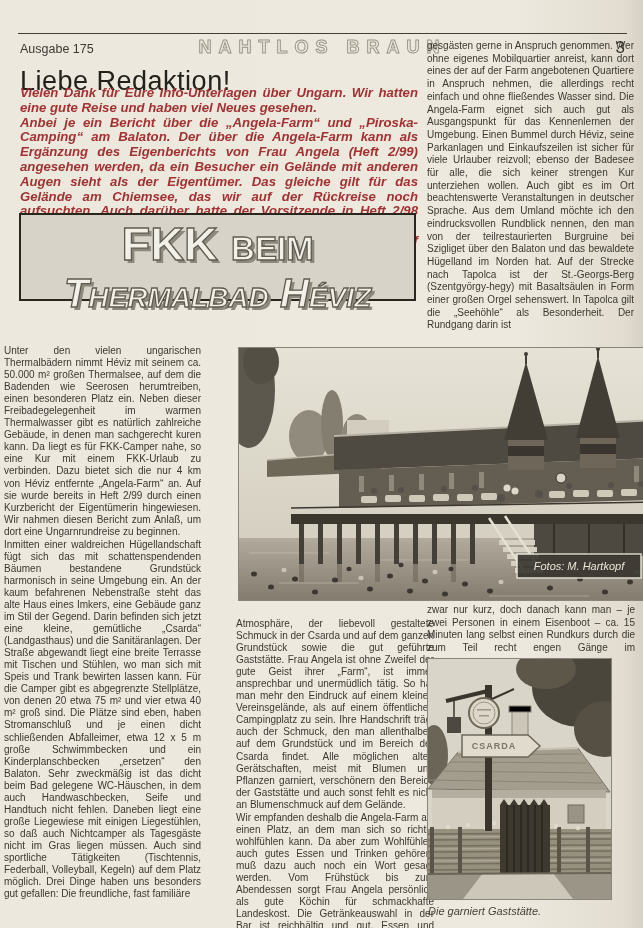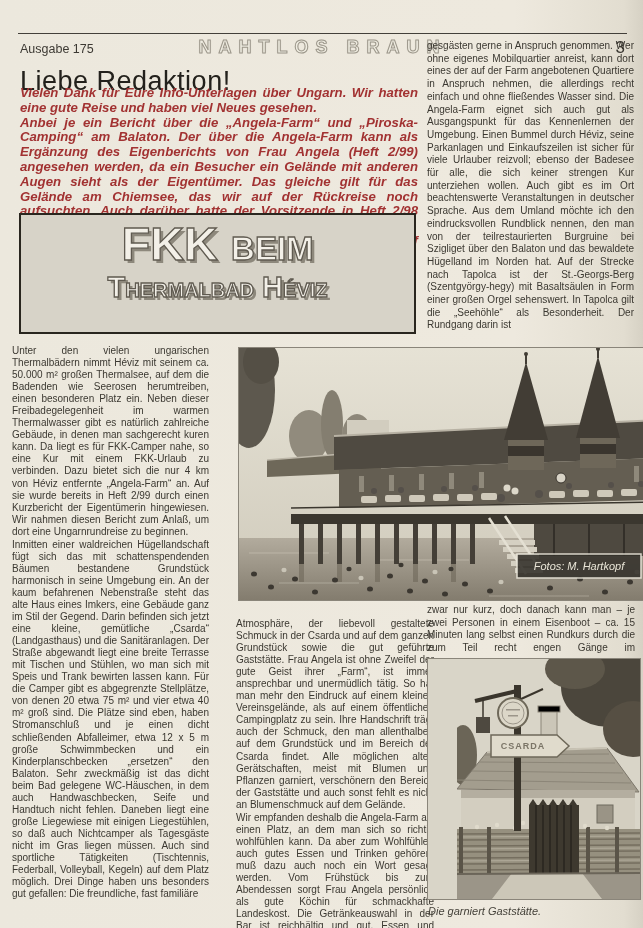--- a/index.html
+++ b/index.html
@@ -28,43 +28,43 @@
   .letter{
     position:absolute;left:20px;top:86px;width:398px;
     font-size:13.2px;line-height:14.8px;font-weight:bold;font-style:italic;
     color:#a23232;text-align:justify;
   }
   .letter p{margin:0;}
   .signoff-line{display:flex;justify-content:space-between;font-style:italic;font-weight:bold;color:#a23232;font-size:13.2px;line-height:14.8px;}
 
   
   .title-box{
-    position:absolute;left:19px;top:213px;width:397px;height:121px;
+    position:absolute;left:19px;top:213px;width:397px;height:88px;
     background:#d7d3c8;border:2px solid #29261f;box-sizing:border-box;
     text-align:center;padding-top:4px;
   }
   .title-line{
     font-variant:small-caps;font-weight:bold;color:#f3f0e8;
     -webkit-text-stroke:1.3px #5f5a50;text-shadow:3px 3px 0 #8d887c;
     line-height:1.08;
   }
   .title-line.l1{font-size:47px;}
-  .title-line.l2{font-size:29px;margin-top:2px;}
+  .title-line.l2{font-size:40px;margin-top:2px;font-style:italic;}
 
   
   .col{position:absolute;font-size:10px;line-height:12.05px;text-align:justify;color:#3b3831;overflow:hidden;}
   .col p{margin:0 0 1px 0;}
-  .col-left{left:12px;top:345px;width:197px;height:578px;}
+  .col-left{left:4px;top:345px;width:197px;height:578px;}
   .col-mid{left:224px;top:618px;width:198px;height:320px;margin-left:12px;}
   .col-right-top{left:427px;top:40px;width:207px;height:306px;line-height:12.7px;}
   .col-right-bot{left:427px;top:604px;width:208px;height:52px;line-height:12.7px;}
 
   
   .photo-main{position:absolute;left:238px;top:347px;width:417px;height:252px;border:1px solid #8a857a;box-sizing:content-box;background:#cfcabc;}
-  .photo-bottom{position:absolute;left:427px;top:658px;width:183px;height:240px;border:1px solid #8a857a;background:#d9d5c8;padding-left:29px;}
+  .photo-bottom{position:absolute;left:427px;top:658px;width:183px;height:240px;border:1px solid #8a857a;background:#d9d5c8;}
   .photo-main svg,.photo-bottom svg{display:block;}
   .caption{position:absolute;left:428px;top:905px;font-size:11px;font-style:italic;color:#45423a;}
   .svg-credit{font-style:italic;font-size:11px;fill:#e8e4d6;font-family:"Liberation Sans",sans-serif;}
   .svg-sign{font-size:9px;font-weight:bold;fill:#7b7567;letter-spacing:1px;font-family:"Liberation Sans",sans-serif;}
 </style>
 </head>
 <body>
 
 <div class="page">
 

